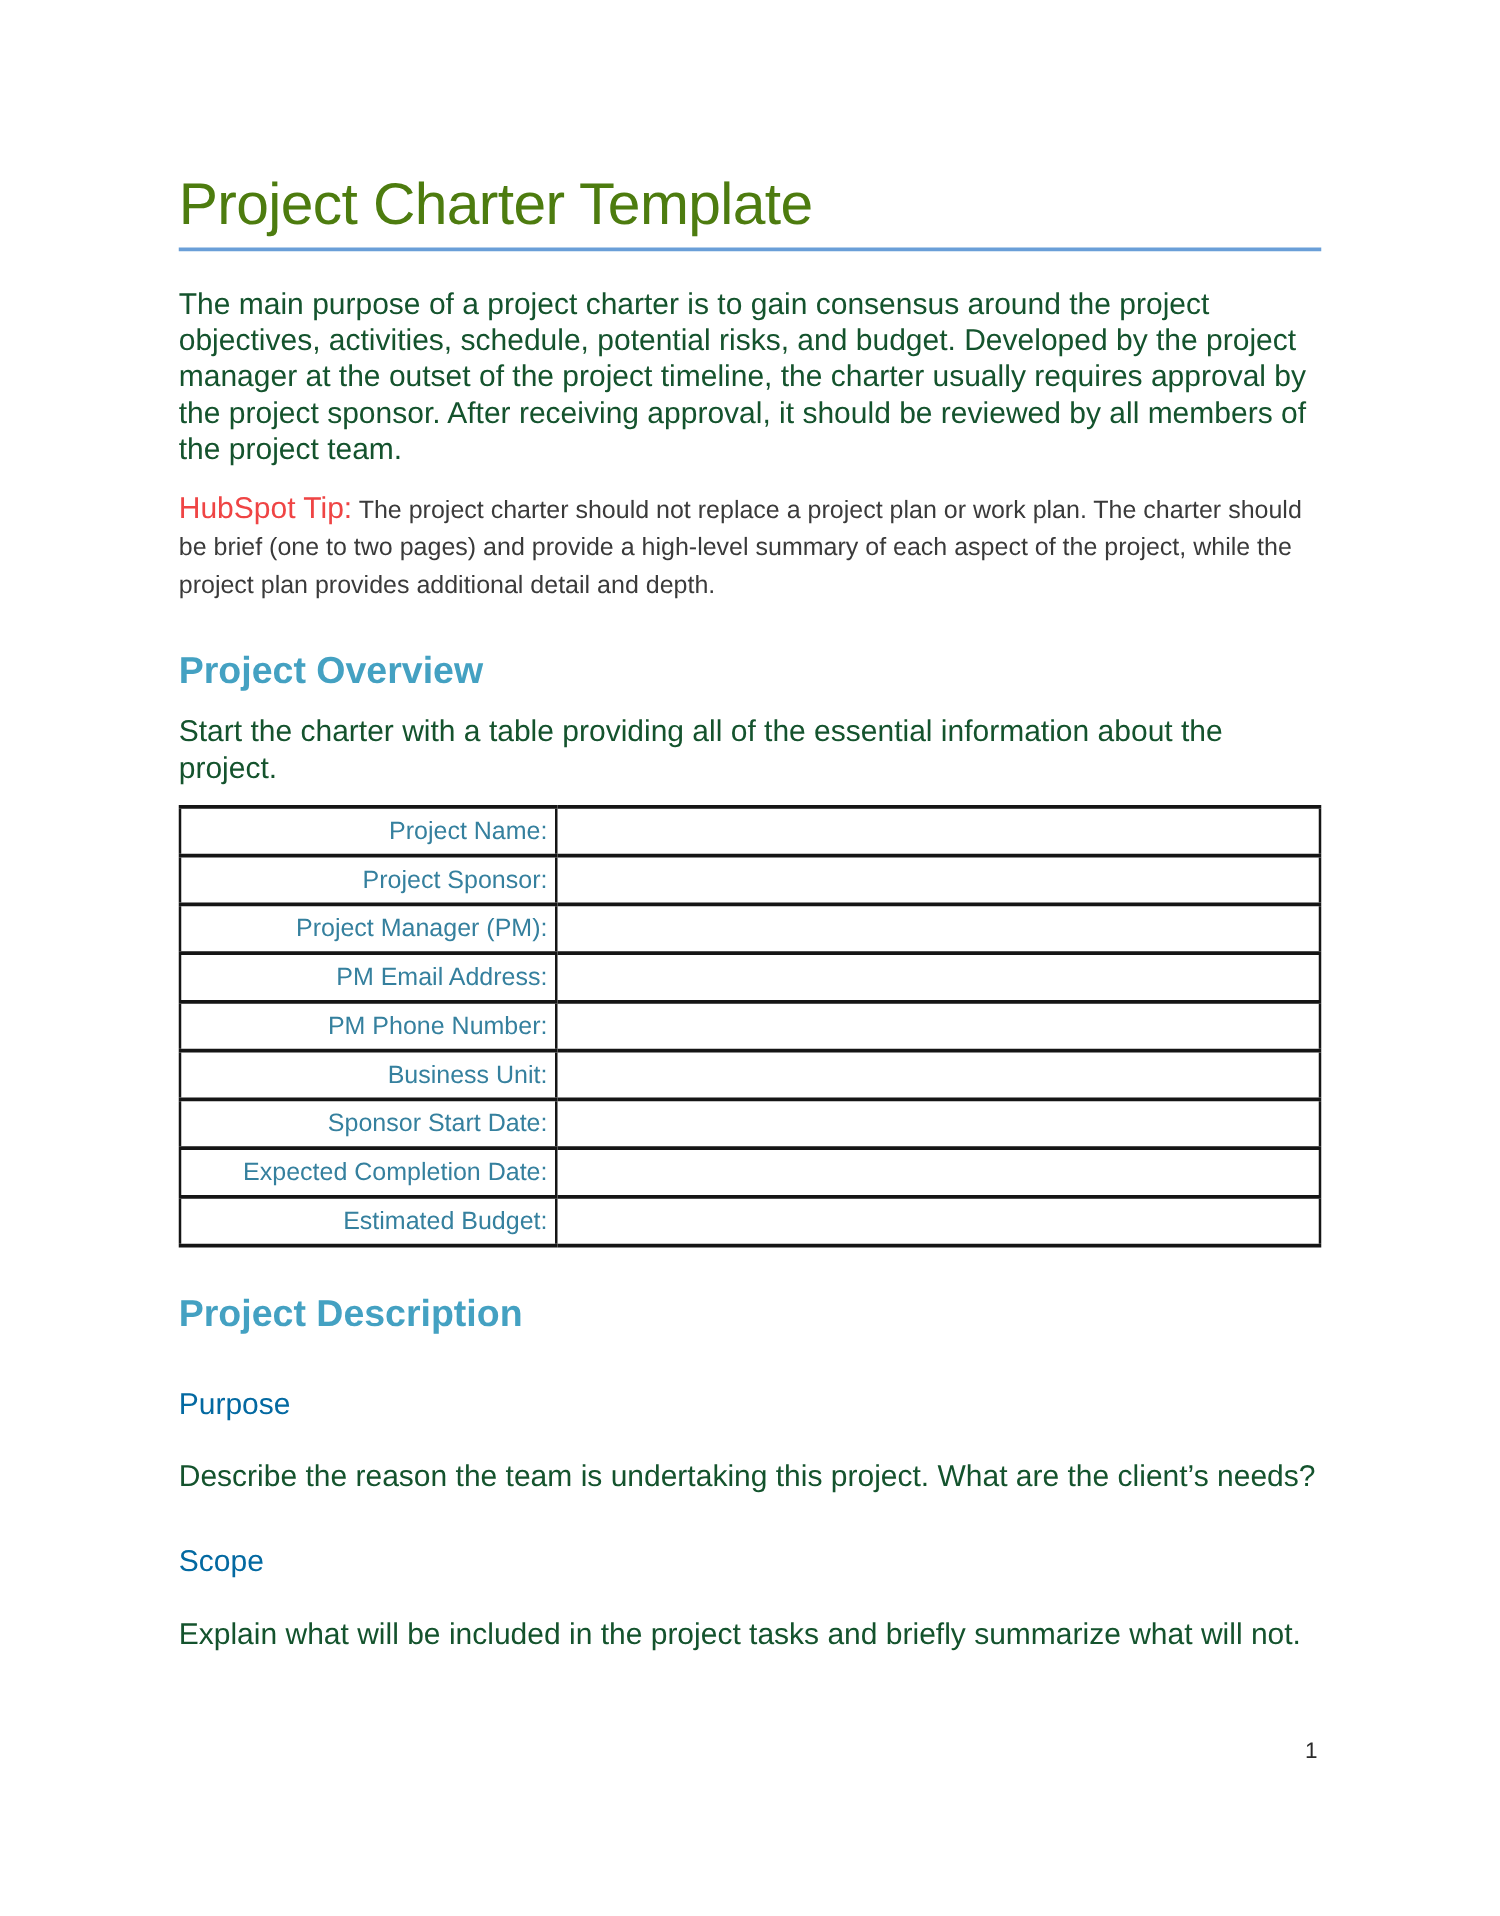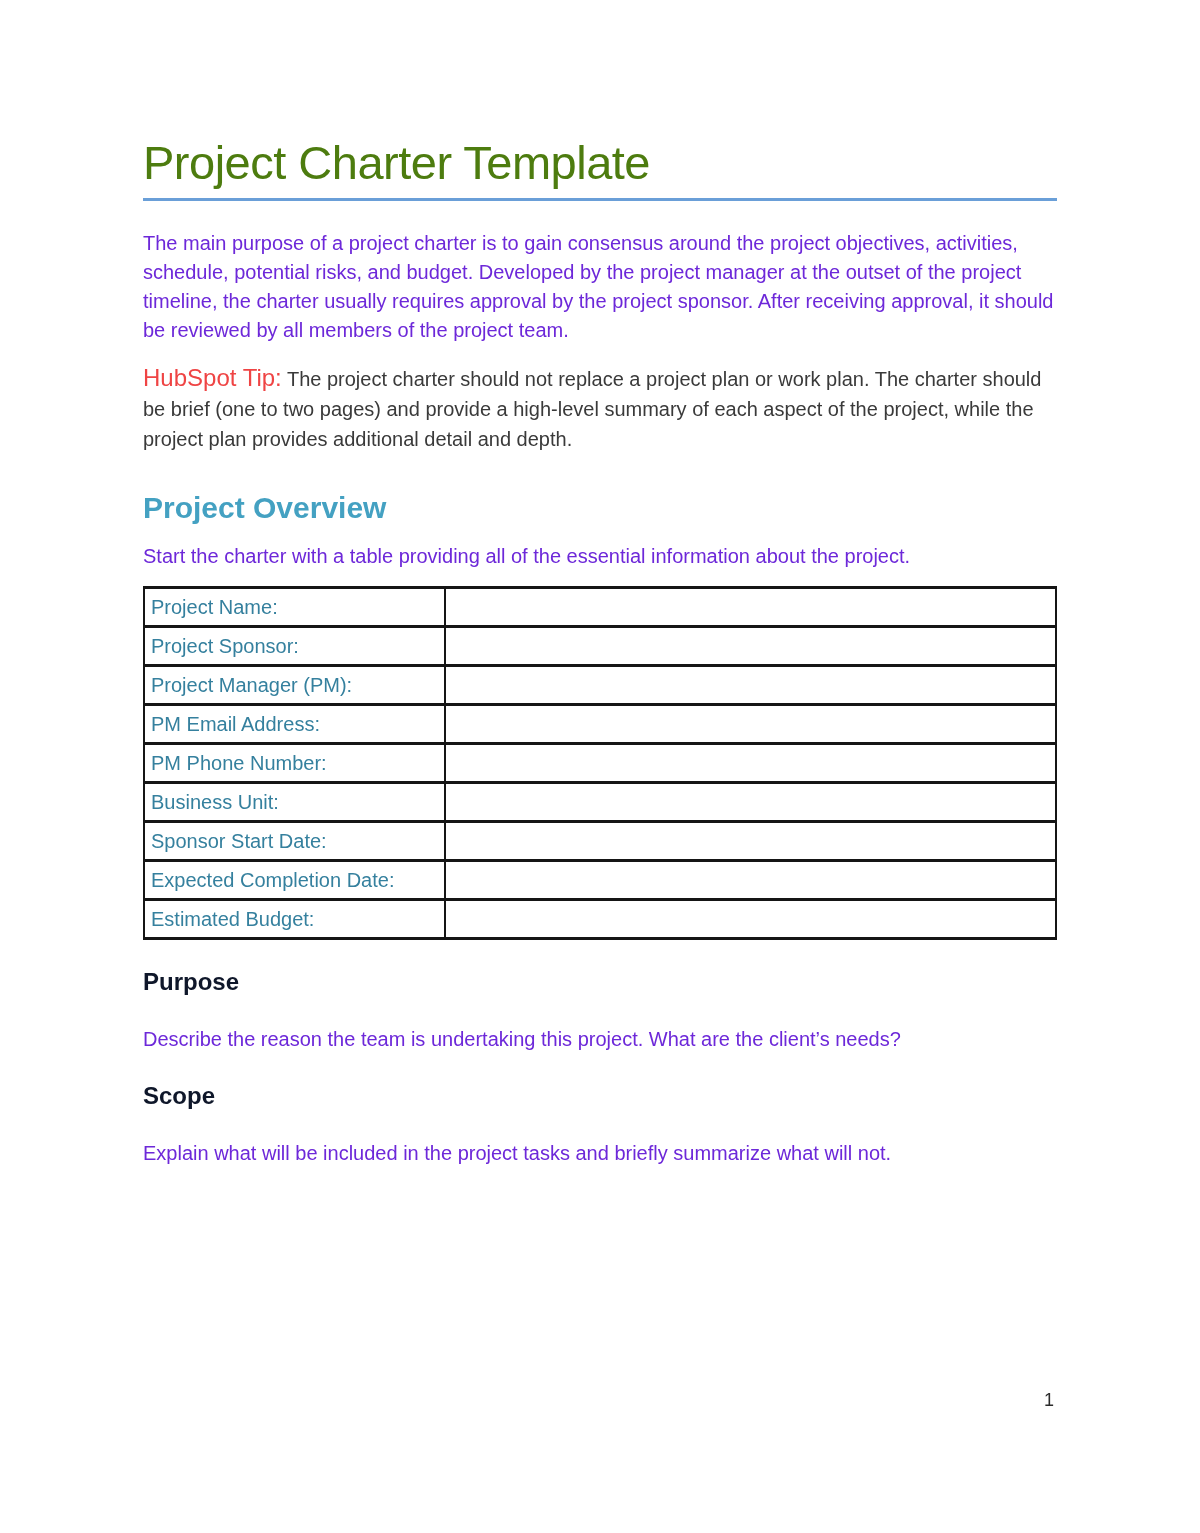--- a/index.html
+++ b/index.html
@@ -21,67 +21,67 @@
     line-height: 1.22;
     color: #4d7c0f;
     letter-spacing: -0.5px;
   }
   .title-rule {
     border: none;
     border-bottom: 3px solid #6a9fd8;
     margin-top: 7px;
   }
   p.body {
-    font-size: 20px;
+    font-size: 24px;
     line-height: 29px;
     margin-top: 28px;
-    color: #6d28d9;
+    color: #14532d;
   }
   p.tip {
     font-size: 20px;
     line-height: 30px;
     margin-top: 18px;
     color: #3a3a3a;
   }
   .tip-label {
     color: #ef4444;
     font-size: 24px;
   }
   h2.section {
     margin-top: 36px;
     font-size: 30px;
     font-weight: 700;
     color: #44a1c2;
     line-height: 1.2;
   }
   h3.subsection {
-    margin-top: 28px;
+    margin-top: 40px;
     font-size: 24px;
-    font-weight: 700;
-    color: #0f172a;
+    font-weight: 400;
+    color: #0369a1;
     line-height: 1.2;
   }
   p.lead { margin-top: 16px; }
   p.sub-body { }
 
   table.overview {
     margin-top: 15px;
     width: 100%;
     border-collapse: collapse;
   }
   table.overview td {
     border: 2px solid #151515;
     border-top-width: 3px;
     border-bottom-width: 3px;
     height: 39px;
     vertical-align: middle;
   }
   td.label-cell {
     width: 33%;
-    text-align: left;
+    text-align: right;
     color: #35809e;
     font-size: 20px;
     padding: 2px 6px;
   }
   td.value-cell { width: 67%; background: #ffffff; }
 
   .page-number {
     position: absolute;
     right: 146px;
     bottom: 122px;
@@ -140,20 +140,21 @@
         <td class="value-cell"></td>
       </tr>
       <tr>
         <td class="label-cell">Estimated Budget:</td>
         <td class="value-cell"></td>
       </tr>
     </tbody>
   </table>
 
 
+  <h2 class="section">Project Description</h2>
 
 
   <h3 class="subsection">Purpose</h3>
   <p class="body sub-body">Describe the reason the team is undertaking this project. What are the client’s needs?</p>
 
   <h3 class="subsection">Scope</h3>
   <p class="body sub-body">Explain what will be included in the project tasks and briefly summarize what will not.</p>
 
   <div class="page-number">1</div>
 

